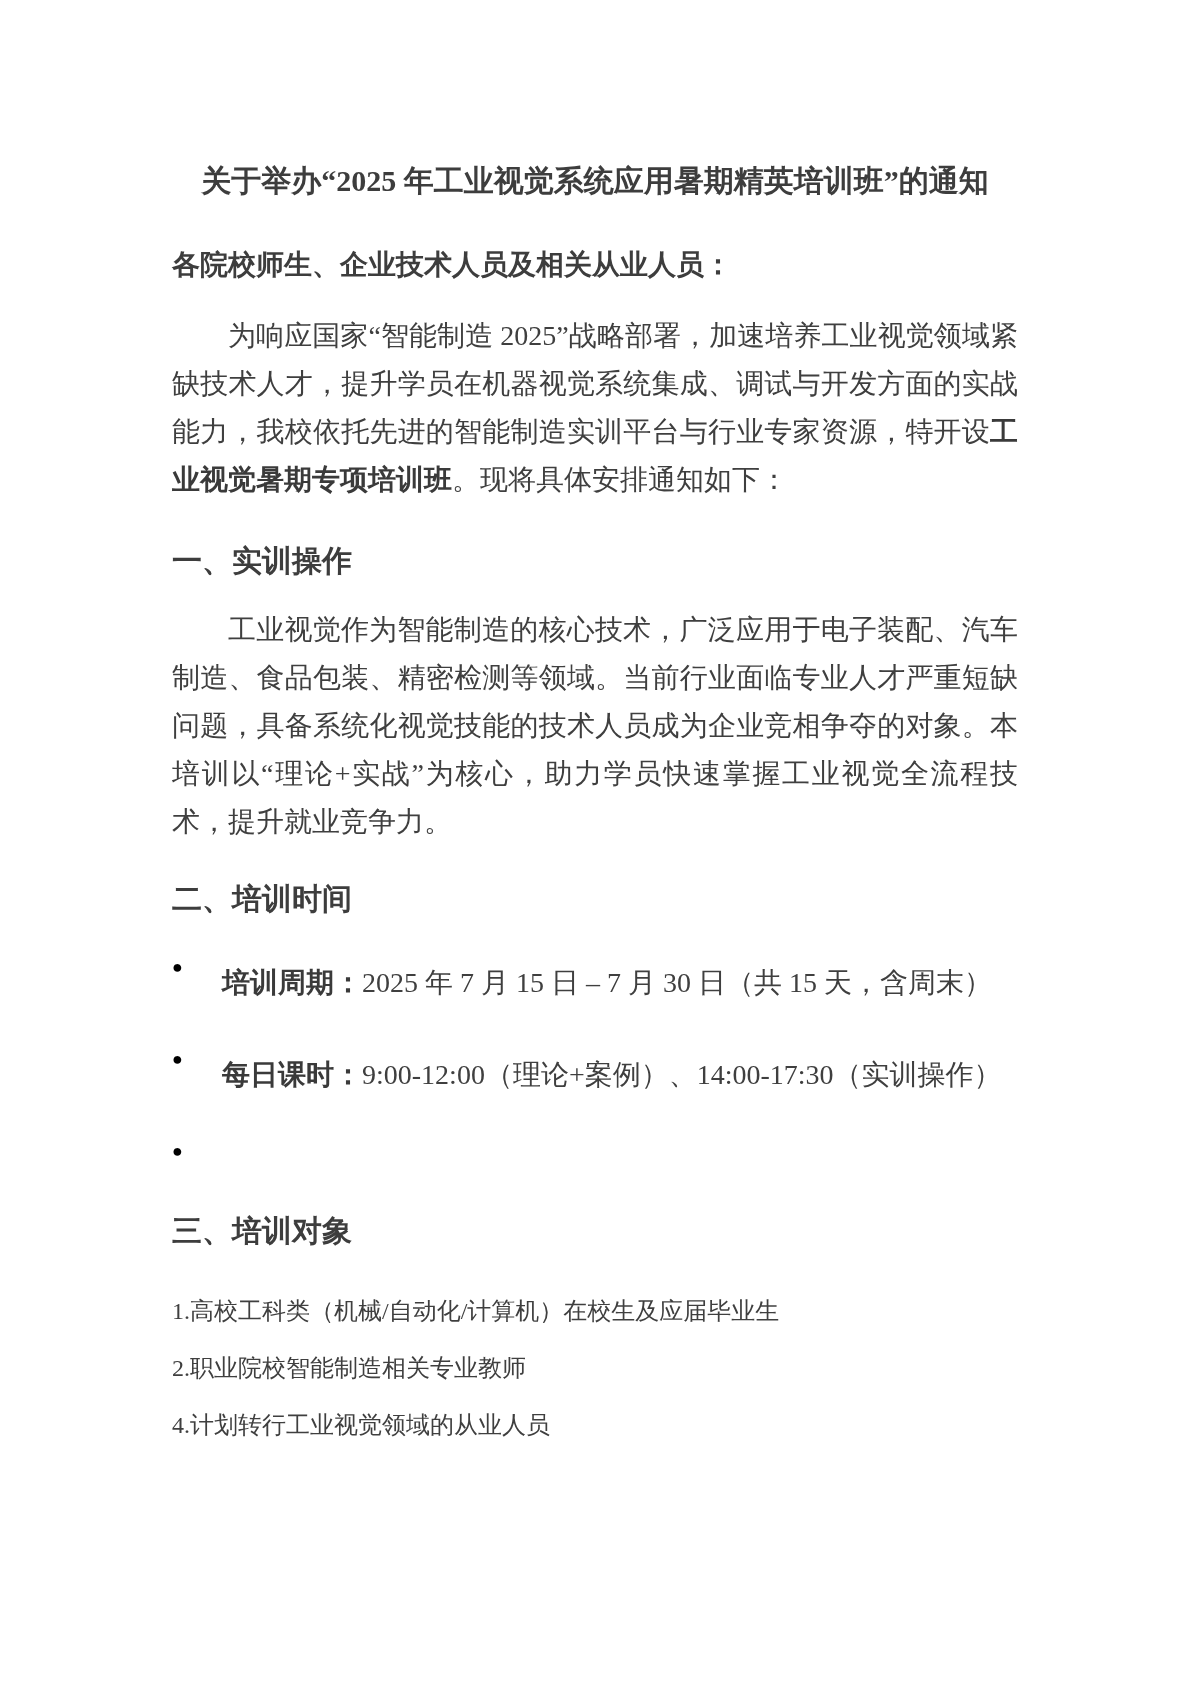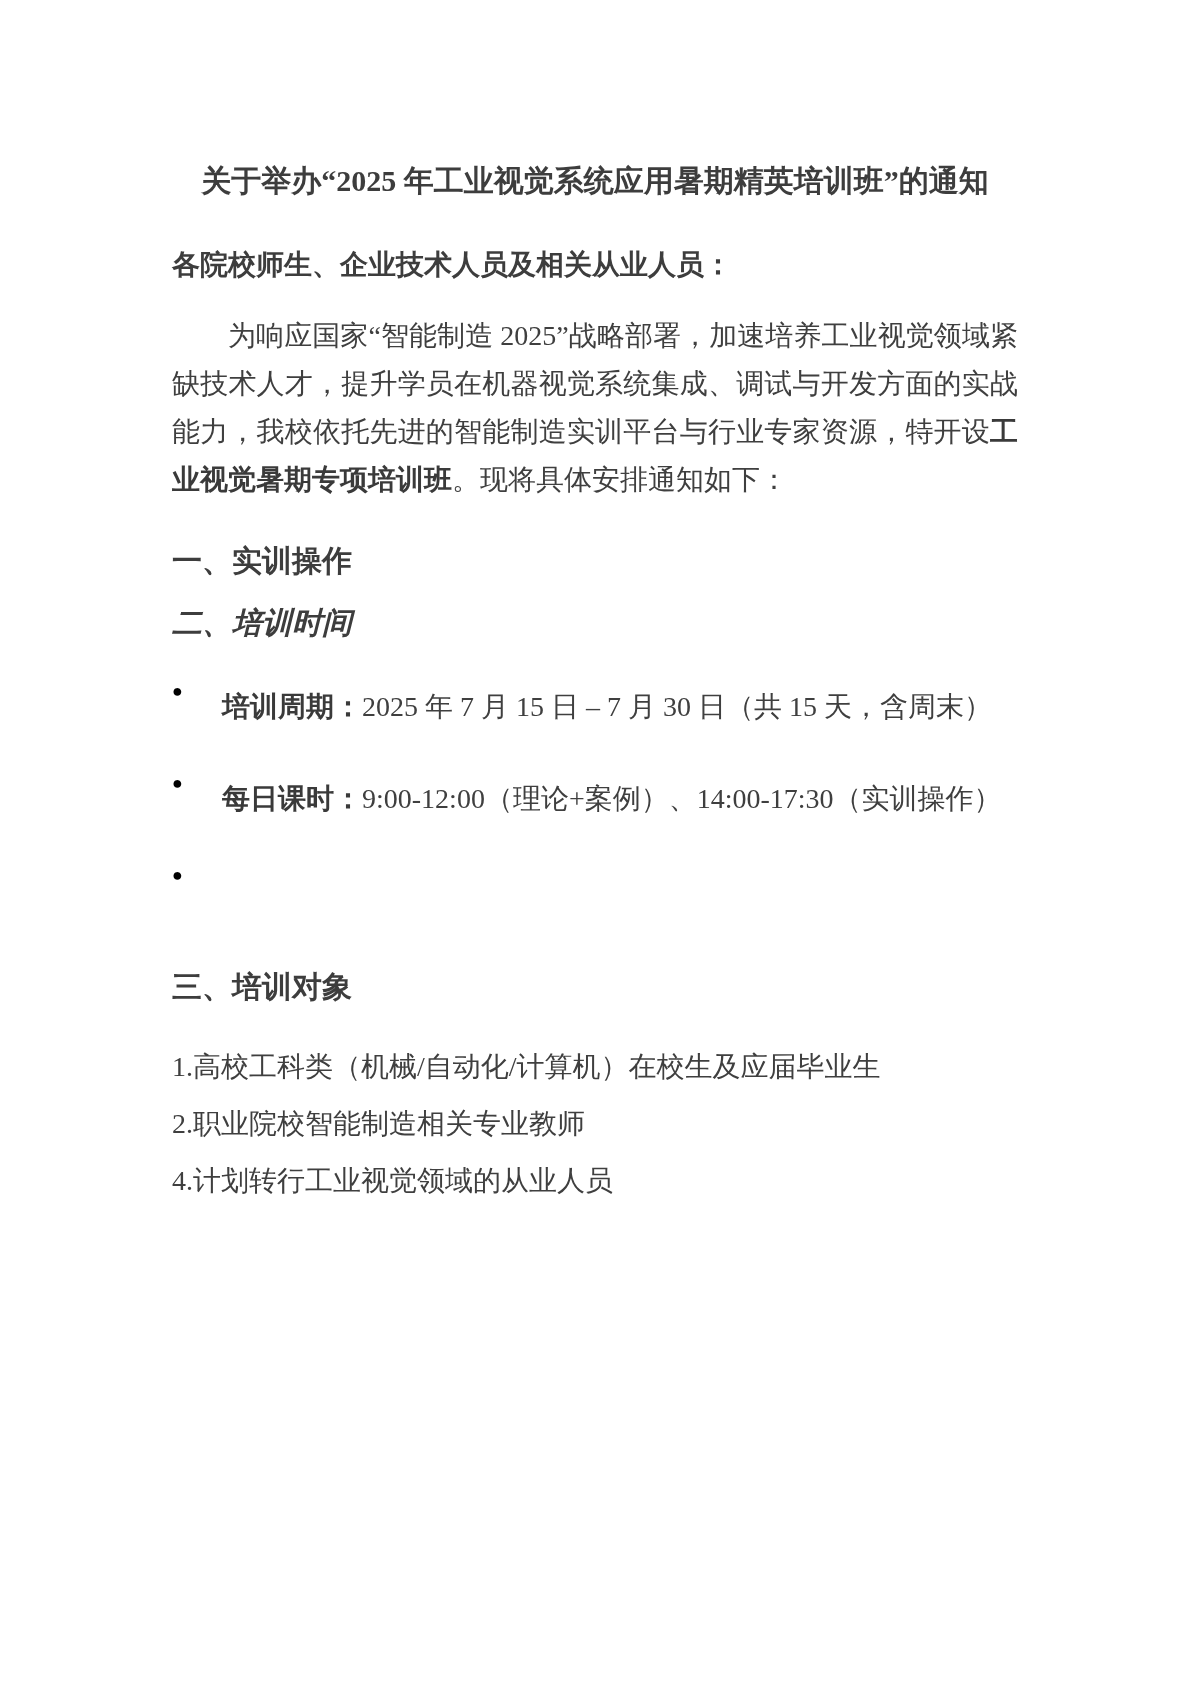--- a/index.html
+++ b/index.html
@@ -41,22 +41,22 @@
   .para-2 { margin-top: 28px; }
   .inline-bold { font-weight: bold; color: #3a3a3a; }
   .heading {
     margin: 40px 0 0 0;
     font-size: 30px;
     line-height: 34px;
     font-weight: bold;
     color: #3d3d3d;
     font-family: "Liberation Sans", "DejaVu Sans", sans-serif;
   }
-  .heading-2 { margin-top: 28px; font-style: italic; }
-  .heading-3 { margin-top: 80px; }
+  .heading-2 { margin-top: 36px; }
+  .heading-3 { margin-top: 48px; }
   .bullet-list { margin-top: 36px; }
   .bullet-item {
     display: flex;
     align-items: flex-start;
     margin: 0 0 30px 0;
   }
   .bullet {
     flex: 0 0 34px;
     width: 34px;
     font-size: 18px;
@@ -71,38 +71,39 @@
     color: #3f3f3f;
   }
   .bullet-label {
     font-weight: bold;
     color: #3a3a3a;
     font-family: "Liberation Sans", "DejaVu Sans", sans-serif;
   }
   .numbered-list { margin-top: 48px; }
   .numbered-item {
     margin: 0 0 27px 0;
-    font-size: 28px;
+    font-size: 24px;
     line-height: 30px;
     color: #3f3f3f;
   }
 </style>
 </head>
 <body>
 
 <div class="page">
 
   <h1 class="title">关于举办“2025 年工业视觉系统应用暑期精英培训班”的通知</h1>
 
   <p class="salutation">各院校师生、企业技术人员及相关从业人员：</p>
 
   <p class="para indent"><span>为响应国家“智能制造 2025”战略部署，加速培养工业视觉领域紧缺技术人才，提升学员在机器视觉系统集成、调试与开发方面的实战能力，我校依托先进的智能制造实训平台与行业专家资源，特开设</span><span class="inline-bold">工业视觉暑期专项培训班</span><span>。现将具体安排通知如下：</span></p>
 
   <h2 class="heading heading-1">一、实训操作</h2>
 
+  <p class="para para-2 indent">工业视觉作为智能制造的核心技术，广泛应用于电子装配、汽车制造、食品包装、精密检测等领域。当前行业面临专业人才严重短缺问题，具备系统化视觉技能的技术人员成为企业竞相争夺的对象。本培训以“理论+实战”为核心，助力学员快速掌握工业视觉全流程技术，提升就业竞争力。</p>
 
   <h2 class="heading heading-2">二、培训时间</h2>
 
   <div class="bullet-list">
 
     <div class="bullet-item">
       <span class="bullet">●</span>
       <p class="bullet-text"><span class="bullet-label">培训周期：</span><span>2025 年 7 月 15 日 – 7 月 30 日（共 15 天，含周末）</span></p>
     </div>
 

